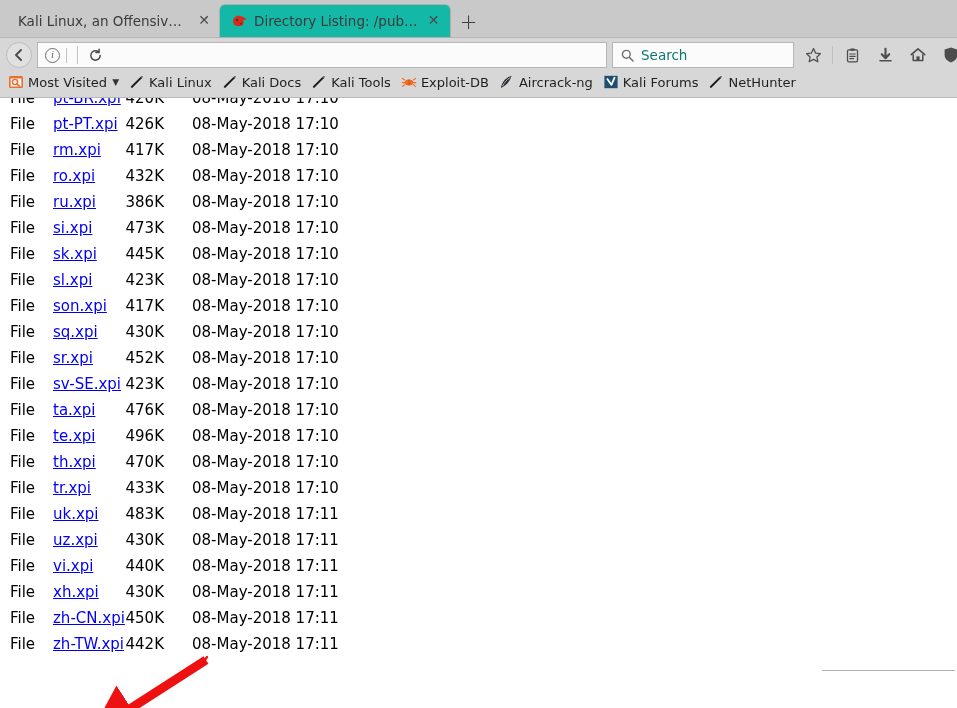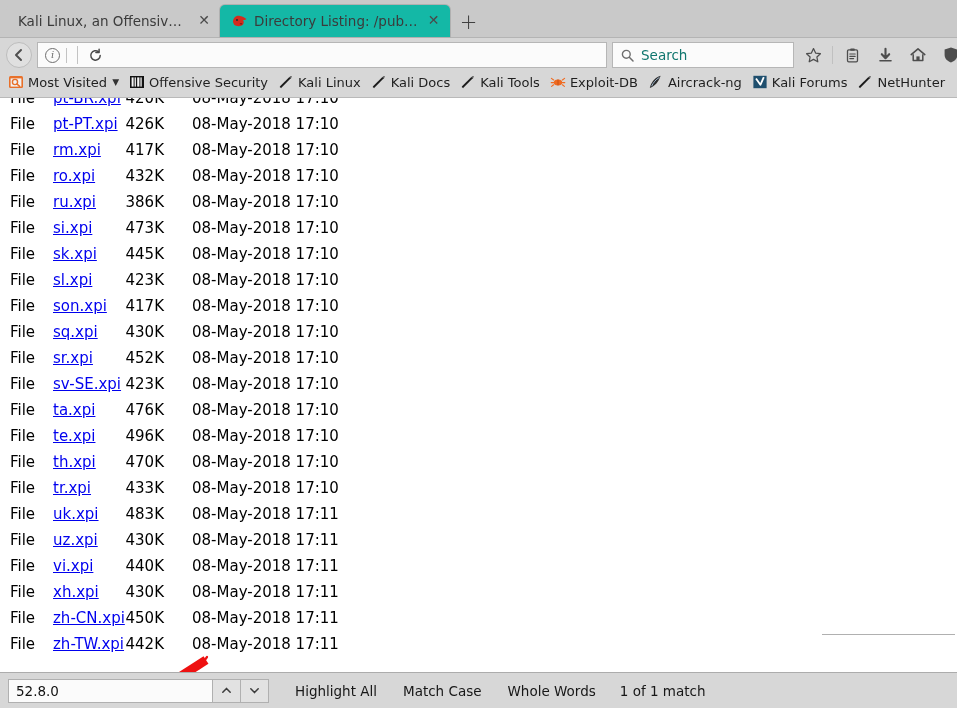--- a/index.html
+++ b/index.html
@@ -247,32 +247,20 @@
           <rect x="1" y="2" width="14" height="12" rx="1.5" fill="#e8702a"></rect>
           <rect x="2.6" y="4.4" width="10.8" height="8.2" fill="#f2f2f2"></rect>
           <circle cx="7" cy="8" r="2.6" stroke="#e8702a" stroke-width="1.4" fill="none"></circle>
           <path d="M9 10 L11.6 12.4" stroke="#e8702a" stroke-width="1.6" stroke-linecap="round"></path>
         </svg>
       </span>
       <span>Most Visited</span>
       <span class="caret">▼</span>
     </div>
 
-    <div class="bm">
-      <span class="bmicon">
-        <svg width="16" height="16" viewBox="0 0 16 16">
-          <rect x="1" y="2" width="14" height="12" fill="#111"></rect>
-          <rect x="2.6" y="3.4" width="2" height="9.2" fill="#f5f5f5"></rect>
-          <rect x="5.6" y="3.4" width="1.3" height="9.2" fill="#f5f5f5"></rect>
-          <rect x="8.2" y="3.4" width="2.2" height="9.2" fill="#f5f5f5"></rect>
-          <rect x="11.4" y="3.4" width="1.3" height="9.2" fill="#f5f5f5"></rect>
-        </svg>
-      </span>
-      <span>Offensive Security</span>
-    </div>
 
     <div class="bm">
       <span class="bmicon">
         <svg width="16" height="16" viewBox="0 0 16 16">
           <path d="M1.8 12.6 L11.4 3 L13.6 2 L12.8 4.2 L3.4 13.8 Z" fill="#1b1b1b"></path>
           <path d="M1.6 13 L3.6 14.2 L2.6 12.2 Z" fill="#1b1b1b"></path>
           <path d="M11 3.4 L12.8 5 L13.8 2.2 Z" fill="#5c5c5c"></path>
         </svg>
       </span>
       <span>Kali Linux</span>
@@ -485,31 +473,14 @@
           <path d="M0,0 L0,6 L5.4,3 z" fill="#ee1111"></path>
         </marker>
       </defs>
       <line x1="106" y1="12" x2="22" y2="66" stroke="#ee1111" stroke-width="9" marker-end="url(#ah)" stroke-linecap="butt"></line>
       <path d="M107 9 L99 20" stroke="#ee1111" stroke-width="2.2" stroke-linecap="round"></path>
     </svg>
 
     <div class="white-panel"></div>
   </div>
 
-  <div class="findbar">
-    <input class="find-input" type="text" value="52.8.0" style="">
-    <div class="find-nav">
-      <svg width="13" height="13" viewBox="0 0 13 13">
-        <path d="M2.8 8.2 L6.5 4.4 L10.2 8.2" stroke="#3c3c3c" stroke-width="1.5" fill="none" stroke-linecap="round" stroke-linejoin="round"></path>
-      </svg>
-    </div>
-    <div class="find-nav">
-      <svg width="13" height="13" viewBox="0 0 13 13">
-        <path d="M2.8 4.8 L6.5 8.6 L10.2 4.8" stroke="#3c3c3c" stroke-width="1.5" fill="none" stroke-linecap="round" stroke-linejoin="round"></path>
-      </svg>
-    </div>
-    <span class="find-lbl"><span>Highlight All</span></span>
-    <span class="find-lbl"><span>Match Case</span></span>
-    <span class="find-lbl"><span>Whole Words</span></span>
-    <span class="find-status">1 of 1 match</span>
-  </div>
 
 </div>
 
 </body></html>

